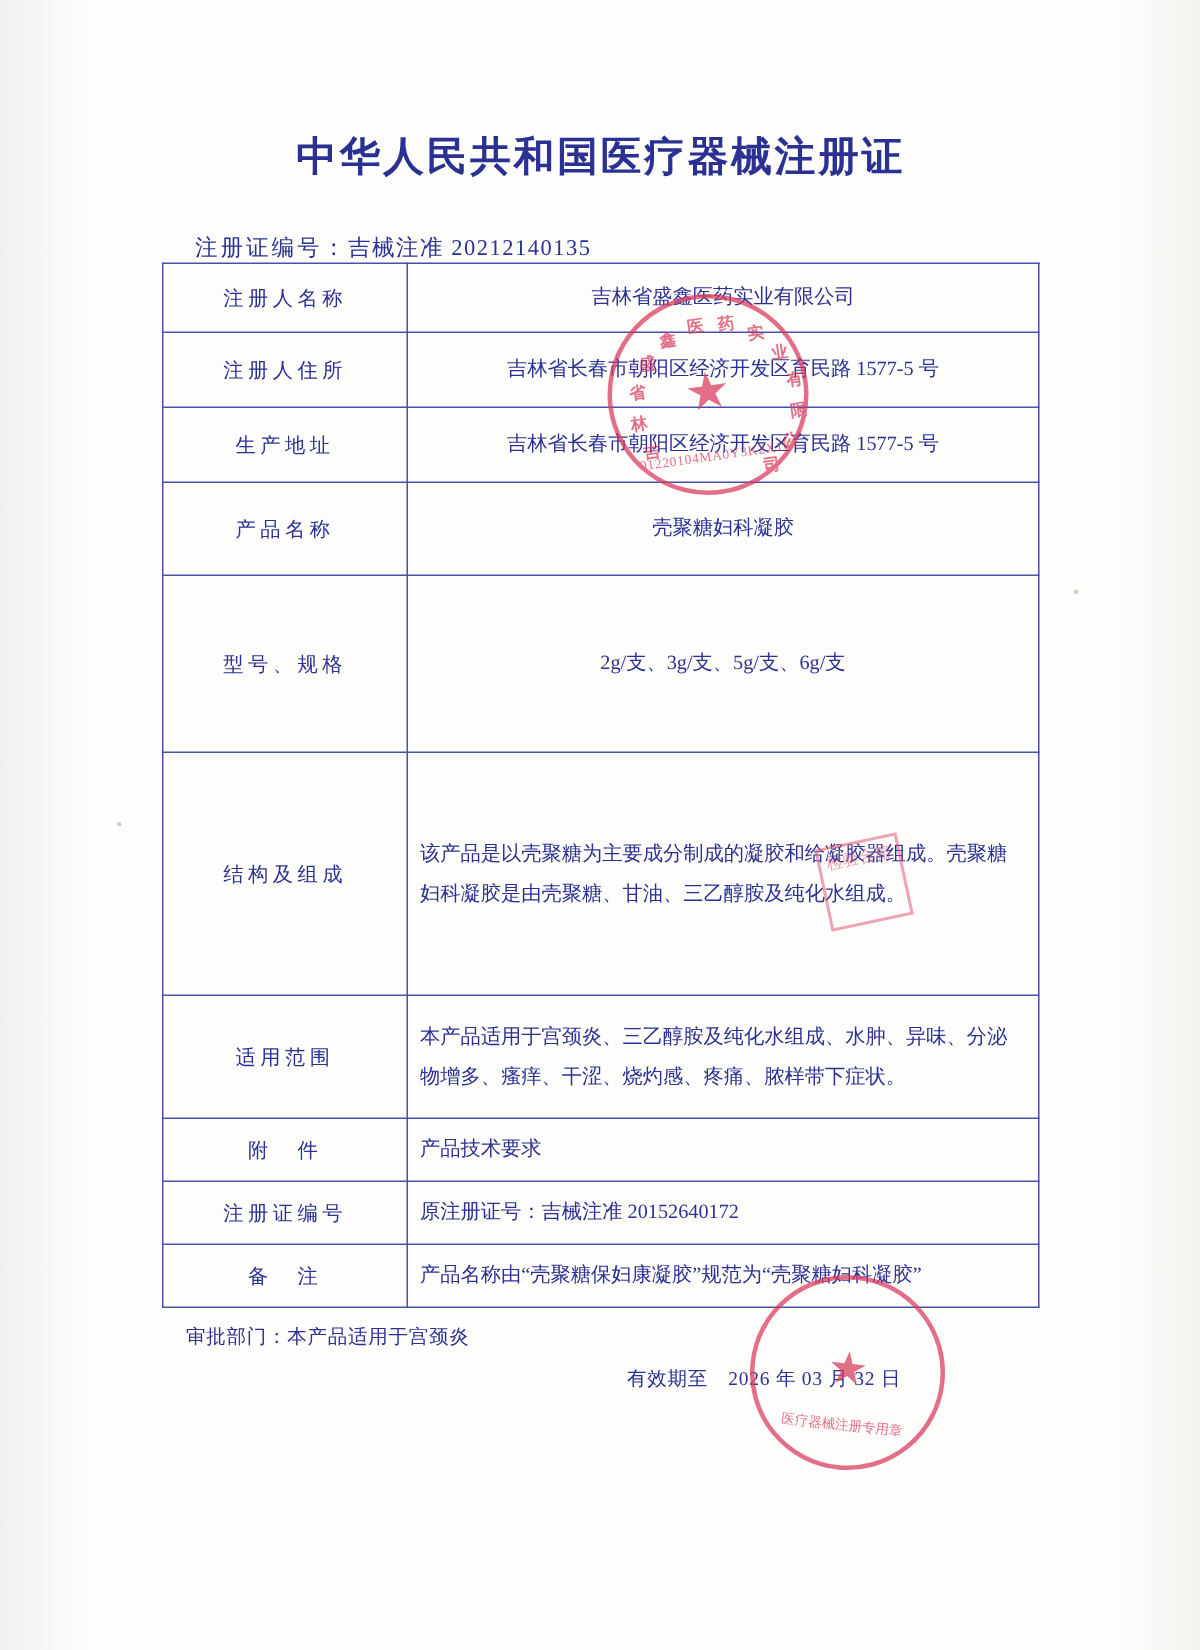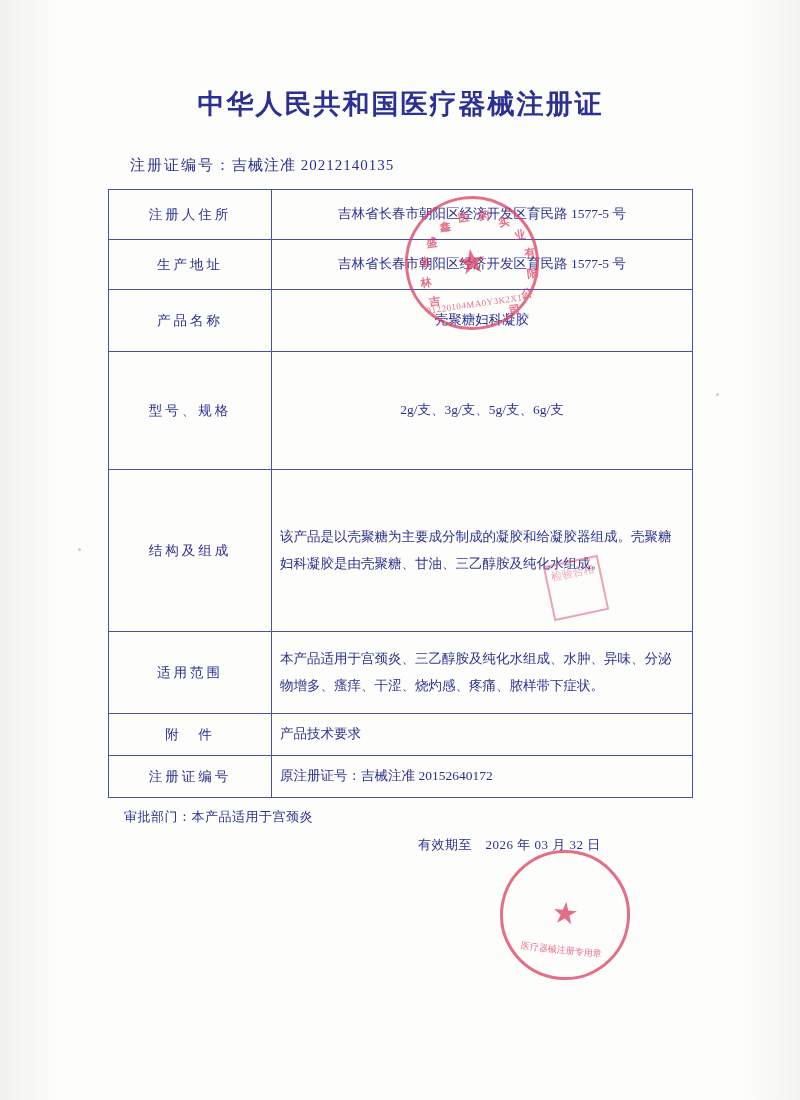--- a/index.html
+++ b/index.html
@@ -48,21 +48,20 @@
     color: #2b3192;
     font-weight: 700;
     margin-bottom: 34px;
     font-family: "Liberation Serif", "DejaVu Serif", serif;
   }
 
   .reg-no {
     font-size: 15px;
     color: #2b3192;
     margin-left: 22px;
-    margin-bottom: 14px;
     letter-spacing: 1px;
   }
   .reg-no .label { letter-spacing: 2px; }
 
   table.cert {
     border-collapse: collapse;
     width: 585px;
     table-layout: fixed;
   }
   table.cert td {
@@ -234,20 +233,24 @@
   <div class="doc">
 
     <div class="doc-title">中华人民共和国医疗器械注册证</div>
 
     <div class="reg-no">
       <span class="label">注册证编号：</span><span>吉械注准 20212140135</span>
     </div>
 
     <table class="cert">
       <tbody>
+        <tr class="r-h1">
+          <td class="key">注册人名称</td>
+          <td class="val center">吉林省盛鑫医药实业有限公司</td>
+        </tr>
         <tr class="r-h2">
           <td class="key">注册人住所</td>
           <td class="val center">吉林省长春市朝阳区经济开发区育民路 1577-5 号</td>
         </tr>
         <tr class="r-h2">
           <td class="key">生产地址</td>
           <td class="val center">吉林省长春市朝阳区经济开发区育民路 1577-5 号</td>
         </tr>
         <tr class="r-h3">
           <td class="key">产品名称</td>
@@ -265,20 +268,24 @@
           <td class="key">适用范围</td>
           <td class="val">本产品适用于宫颈炎、三乙醇胺及纯化水组成、水肿、异味、分泌物增多、瘙痒、干涩、烧灼感、疼痛、脓样带下症状。</td>
         </tr>
         <tr class="r-small">
           <td class="key">附　件</td>
           <td class="val">产品技术要求</td>
         </tr>
         <tr class="r-small">
           <td class="key">注册证编号</td>
           <td class="val">原注册证号：吉械注准 20152640172</td>
+        </tr>
+        <tr class="r-small">
+          <td class="key">备　注</td>
+          <td class="val">产品名称由“壳聚糖保妇康凝胶”规范为“壳聚糖妇科凝胶”</td>
         </tr>
       </tbody>
     </table>
 
     <div class="footer">
       <div class="dept">审批部门：本产品适用于宫颈炎</div>
       <div class="valid-date">有效期至　2026 年 03 月 32 日</div>
     </div>
 
   </div>

